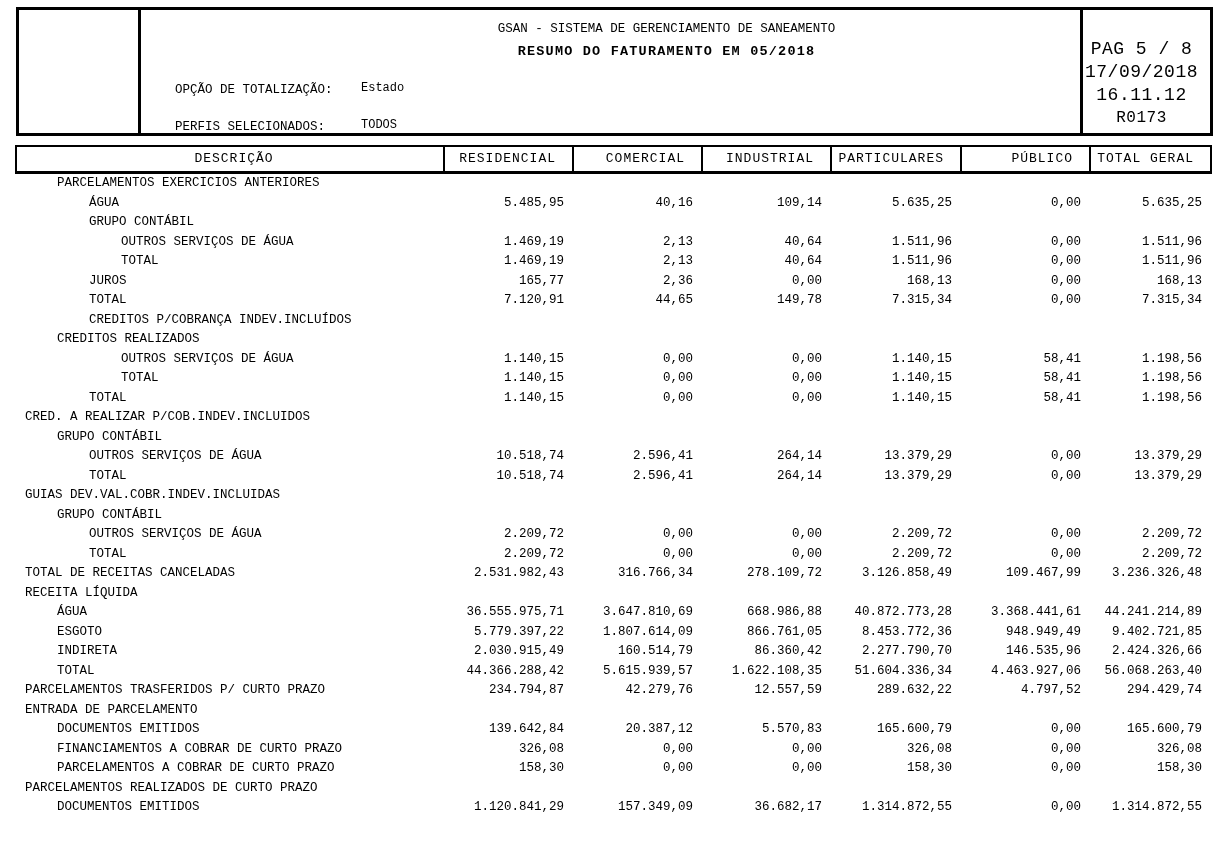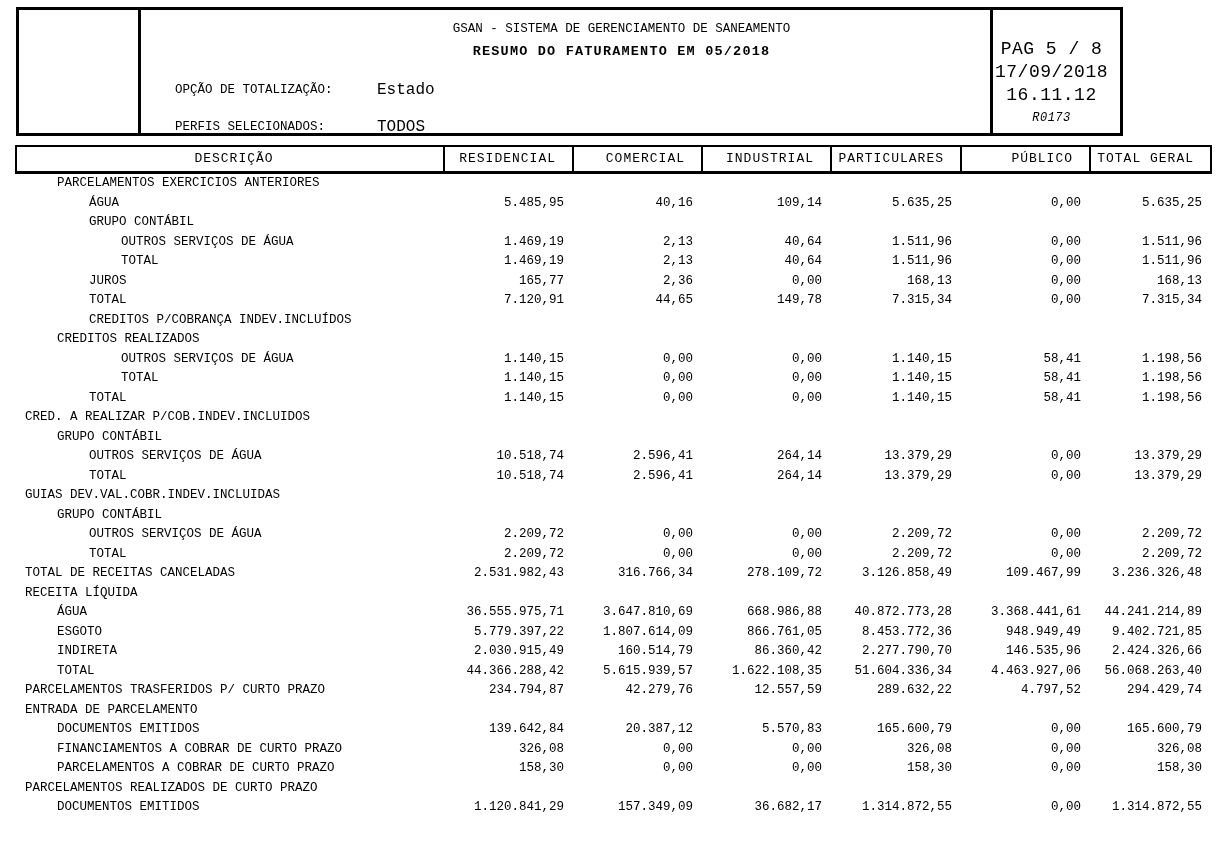--- a/index.html
+++ b/index.html
@@ -7,21 +7,21 @@
     position:relative;
     width:1231px;height:862px;
     background:#ffffff;
     color:#000;
     font-family:"Liberation Mono","DejaVu Sans Mono",monospace;
     overflow:hidden;
   }
   
   .header-box{
     position:absolute;left:16px;top:7px;
-    width:1107px;height:129px;
+    width:1197px;height:129px;
     border:3px solid #000;
     box-sizing:border-box;
     display:flex;
   }
   .logo-cell{
     width:122px;flex:0 0 122px;
     border-right:3px solid #000;
     box-sizing:border-box;
   }
   .header-center{
@@ -41,40 +41,39 @@
     transform:translateX(56px);
     font-weight:bold;
     font-size:13.5px;
     letter-spacing:1.2px;
     white-space:nowrap;
   }
   .meta-line{position:absolute;left:34px;white-space:nowrap;font-size:12.5px;}
   .meta-line.meta1{top:73px;}
   .meta-line.meta2{top:110px;}
   .meta-label{display:inline-block;}
-  .meta-value{position:absolute;left:202px;top:-2px;font-size:16px;font-family:Liberation Mono, monospace;}
+  .meta-value{position:absolute;left:186px;top:-2px;font-size:12px;font-family:Liberation Mono, monospace;}
   .header-right{
     width:130px;flex:0 0 130px;
     border-left:3px solid #000;
     box-sizing:border-box;
     text-align:center;
     padding-top:28px;
     padding-right:10px;
   }
   .header-right .info-line{
     font-size:18px;
     letter-spacing:.5px;
     line-height:23px;
     white-space:nowrap;
   }
   .header-right .rcode{
-    font-size:12px;
+    font-size:16px;
     line-height:22px;
     letter-spacing:.5px;
-    font-style:italic;
   }
   
   table.report{
     position:absolute;left:15px;top:145px;
     width:1195px;
     border-collapse:collapse;
     table-layout:fixed;
   }
   table.report thead th{
     border:2px solid #000;

